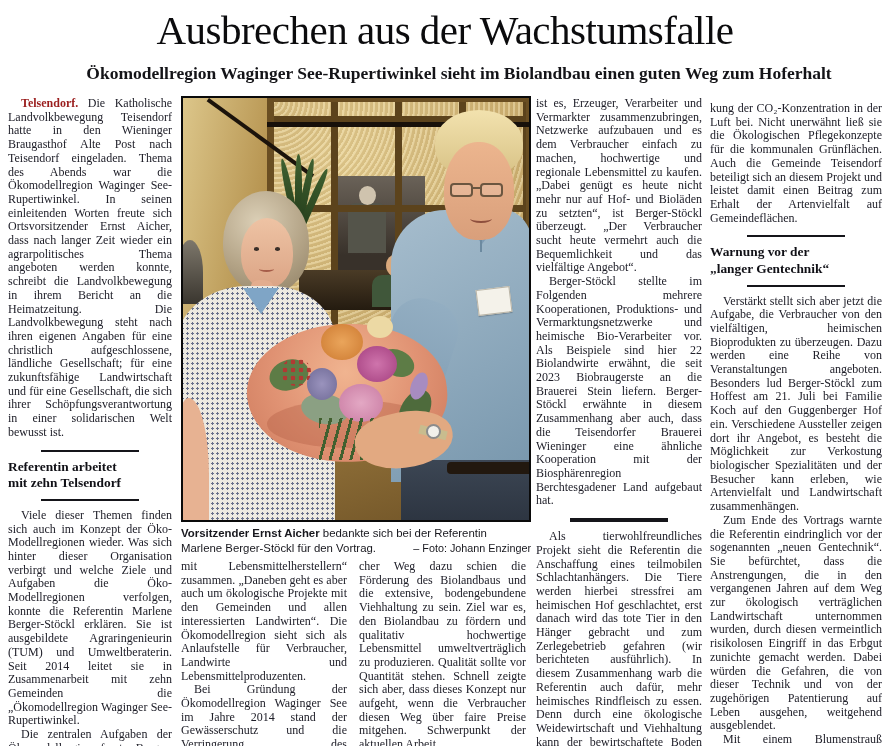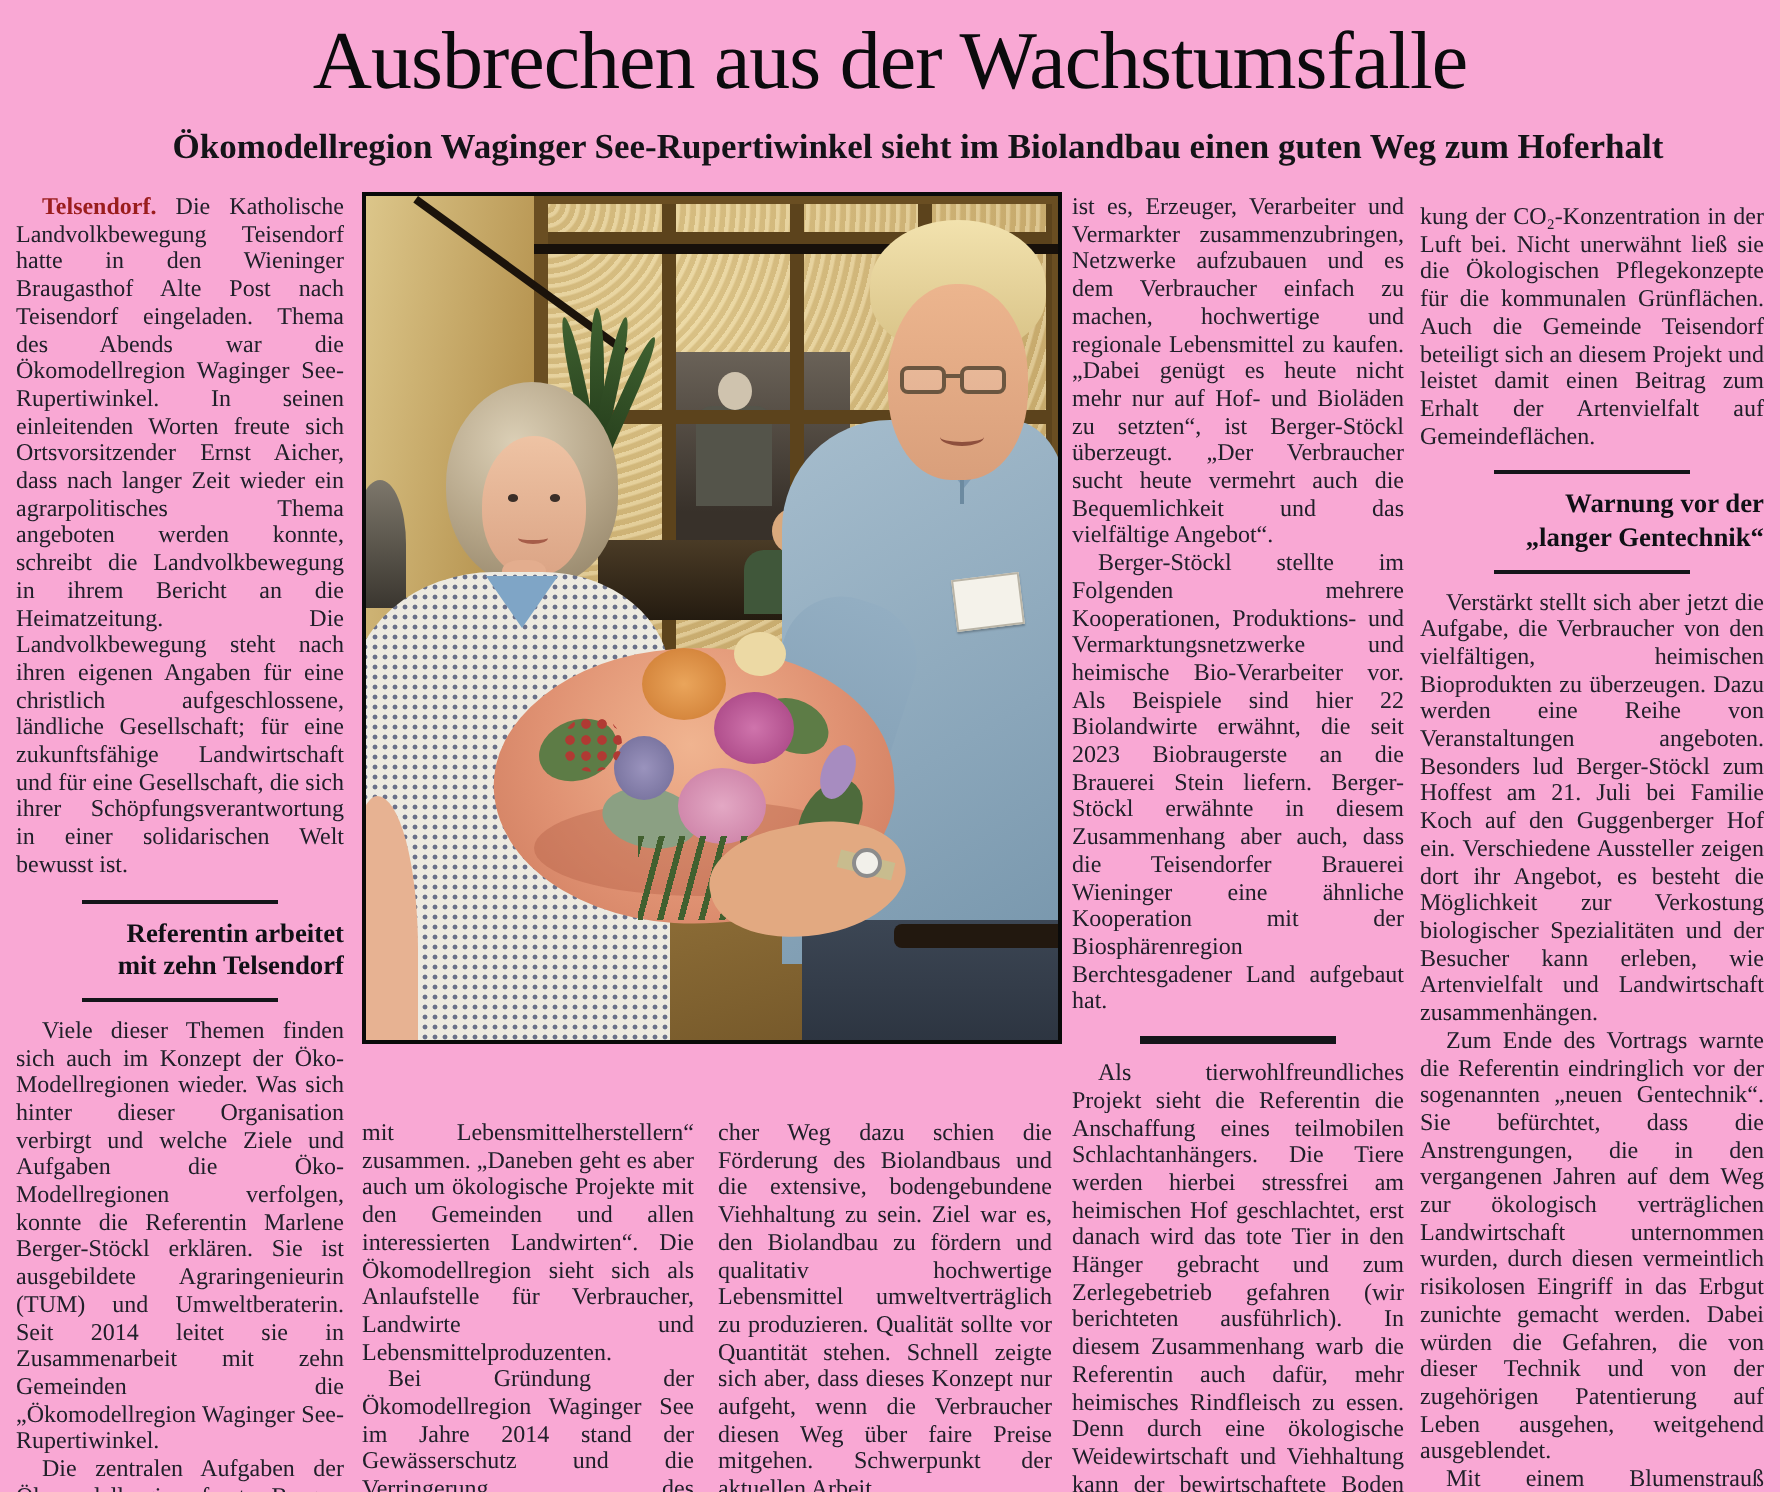--- a/index.html
+++ b/index.html
@@ -1,18 +1,18 @@
 <!DOCTYPE html>
 <html lang="de"><head>
 <meta charset="utf-8">
 <style>
   * { box-sizing: border-box; }
   html,body { margin:0; padding:0; background:#e8e8e8; }
   .page {
-    position:relative; width:890px; height:746px; background:#f9a8d4;
+    position:relative; width:890px; height:746px; background:#ffffff;
     overflow:hidden; font-family:"Liberation Serif", serif; color:#20202a;
     margin:0 auto;
   }
   
   .headline {
     position:absolute; left:0; top:6px; width:100%; margin:0;
     text-align:center; font-size:41px; font-weight:500; letter-spacing:-0.5px;
     color:#0b0b0d; font-family:"Liberation Serif", serif;
   }
   .deck {
@@ -23,21 +23,21 @@
   .col { position:absolute; overflow:hidden; font-size:12px; line-height:13.7px; }
   .col p { margin:0; text-align:justify; hyphens:auto; -webkit-hyphens:auto; }
   .col p.indent { text-indent:13px; }
   .col p.cont { text-indent:0; }
   .dateline { font-weight:700; color:#9a1d1d; }
   .col1 { left:8px;   top:97px;  width:164px; height:649px; }
   .col2 { left:181px; top:560px; width:166px; height:186px; }
   .col3 { left:359px; top:560px; width:167px; height:186px; }
   .col4 { left:536px; top:97px;  width:166px; height:649px; }
   .col5 { left:710px; top:102px;  width:172px; height:649px; }
-  .crosshead { margin:10px 0 8px; text-align:right; }
+  .crosshead { margin:10px 0 8px; text-align:left; }
   .crosshead .rule { height:2px; background:#15151a; width:98px; margin:0 auto; }
   .crosshead h3 {
     font-size:13.4px; font-weight:700; margin:7px 0; line-height:1.24;
     color:#101016; font-family:"Liberation Serif", serif;
   }
   
   .photo {
     position:absolute; left:181px; top:96px; width:350px; height:426px;
     border:2px solid #0a0a0a; overflow:hidden;
     background:linear-gradient(165deg,#caa968 0%,#b5924e 40%,#8f6f38 75%,#6e5226 100%);
@@ -218,20 +218,25 @@
     <div class="ph-flower ph-fpink"></div>
     <div class="ph-flower ph-fpurple"></div>
     <div class="ph-fberries"></div>
     <div class="ph-flav"></div>
     <div class="ph-stems"></div>
     <div class="ph-hands"></div>
     <div class="ph-strap"></div>
     <div class="ph-watch"></div>
   </div>
 
+  <div class="caption">
+    <span class="lead">Vorsitzender Ernst Aicher</span>
+    <span>bedankte sich bei der Referentin Marlene Berger-Stöckl für den Vortrag.</span>
+    <span class="credit">– Foto: Johann Enzinger</span>
+  </div>
 
   <div class="col col2">
     <p class="cont">mit Lebensmittelherstellern“ zusammen. „Daneben geht es aber auch um ökologische Projekte mit den Gemeinden und allen interessierten Landwirten“. Die Ökomodellregion sieht sich als Anlaufstelle für Verbraucher, Landwirte und Lebensmittelproduzenten.</p>
     <p class="indent">Bei Gründung der Ökomodellregion Waginger See im Jahre 2014 stand der Gewässerschutz und die Verringerung des Schadstoffeintrags im Vordergrund. Ein mögli-</p>
   </div>
 
   <div class="col col3">
     <p class="cont">cher Weg dazu schien die Förderung des Biolandbaus und die extensive, bodengebundene Viehhaltung zu sein. Ziel war es, den Biolandbau zu fördern und qualitativ hochwertige Lebensmittel umweltverträglich zu produzieren. Qualität sollte vor Quantität stehen. Schnell zeigte sich aber, dass dieses Konzept nur aufgeht, wenn die Verbraucher diesen Weg über faire Preise mitgehen. Schwerpunkt der aktuellen Arbeit</p>
   </div>
 

